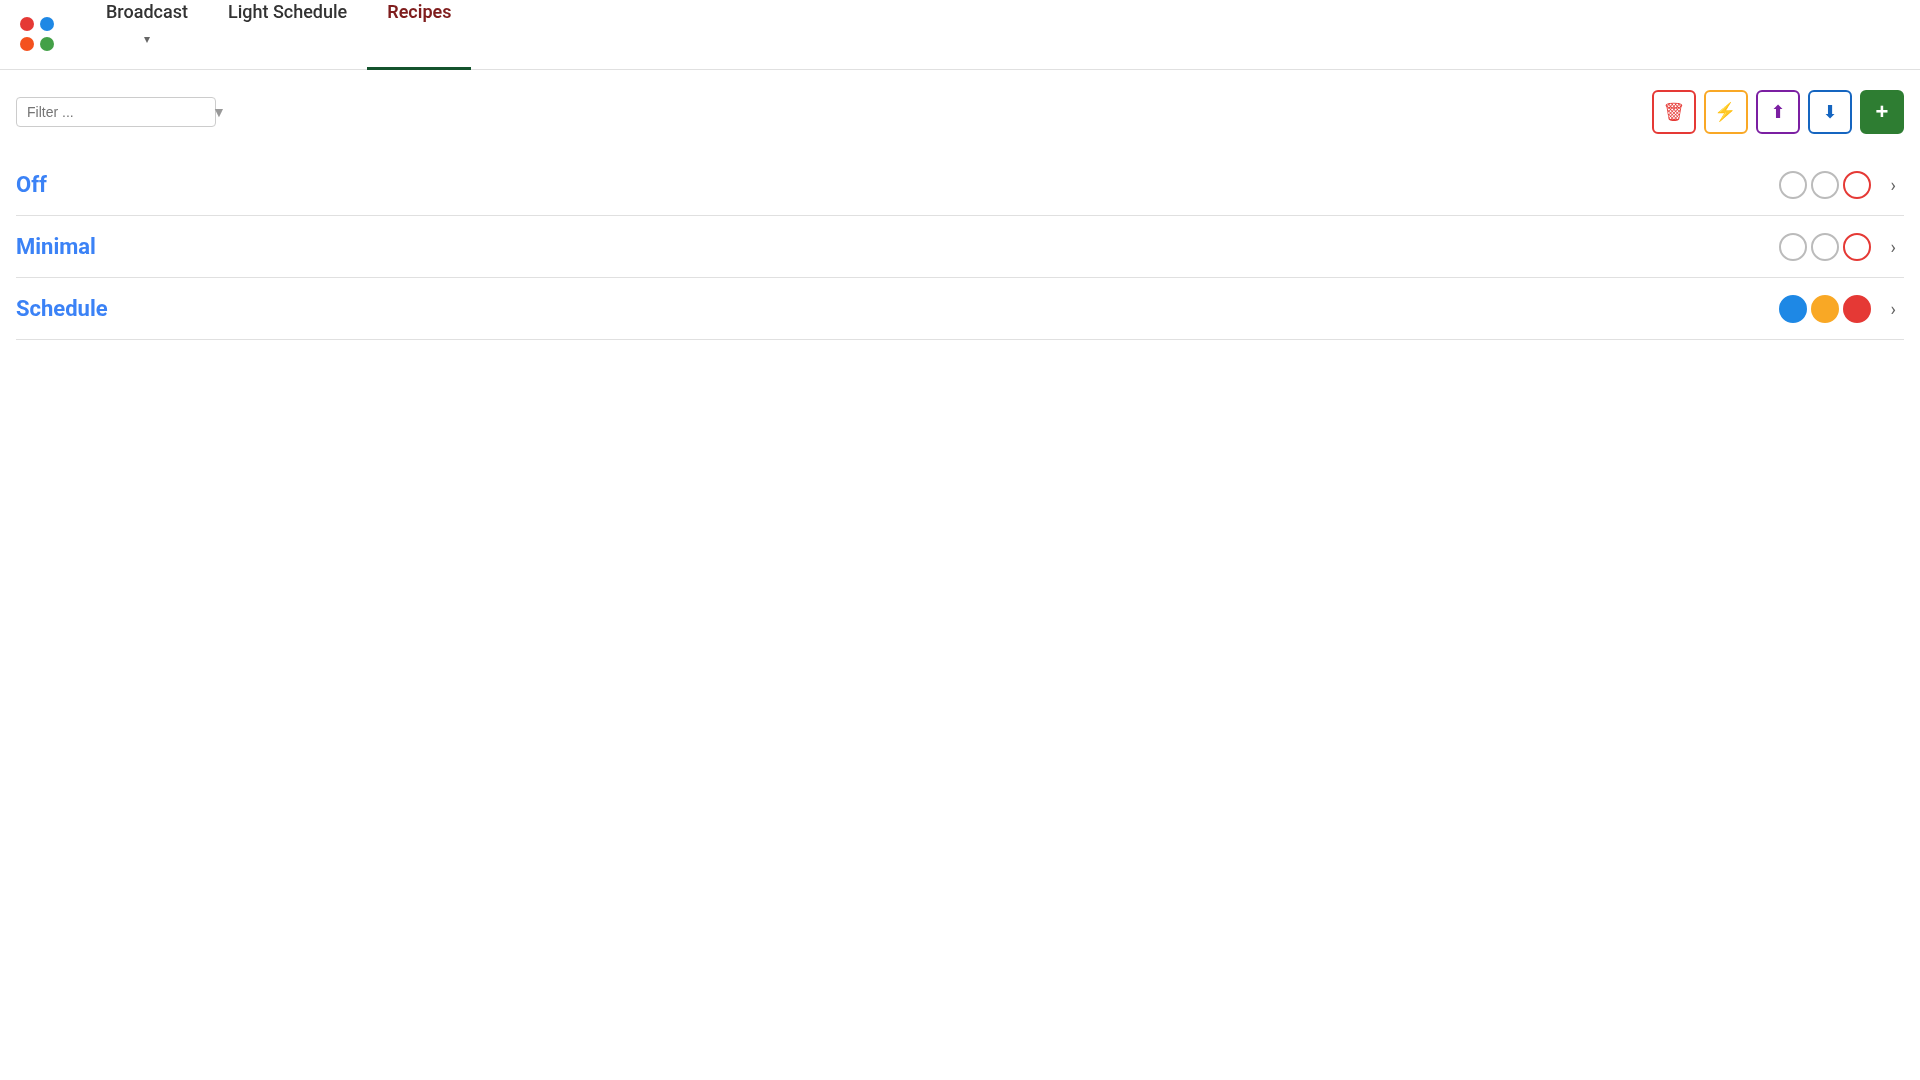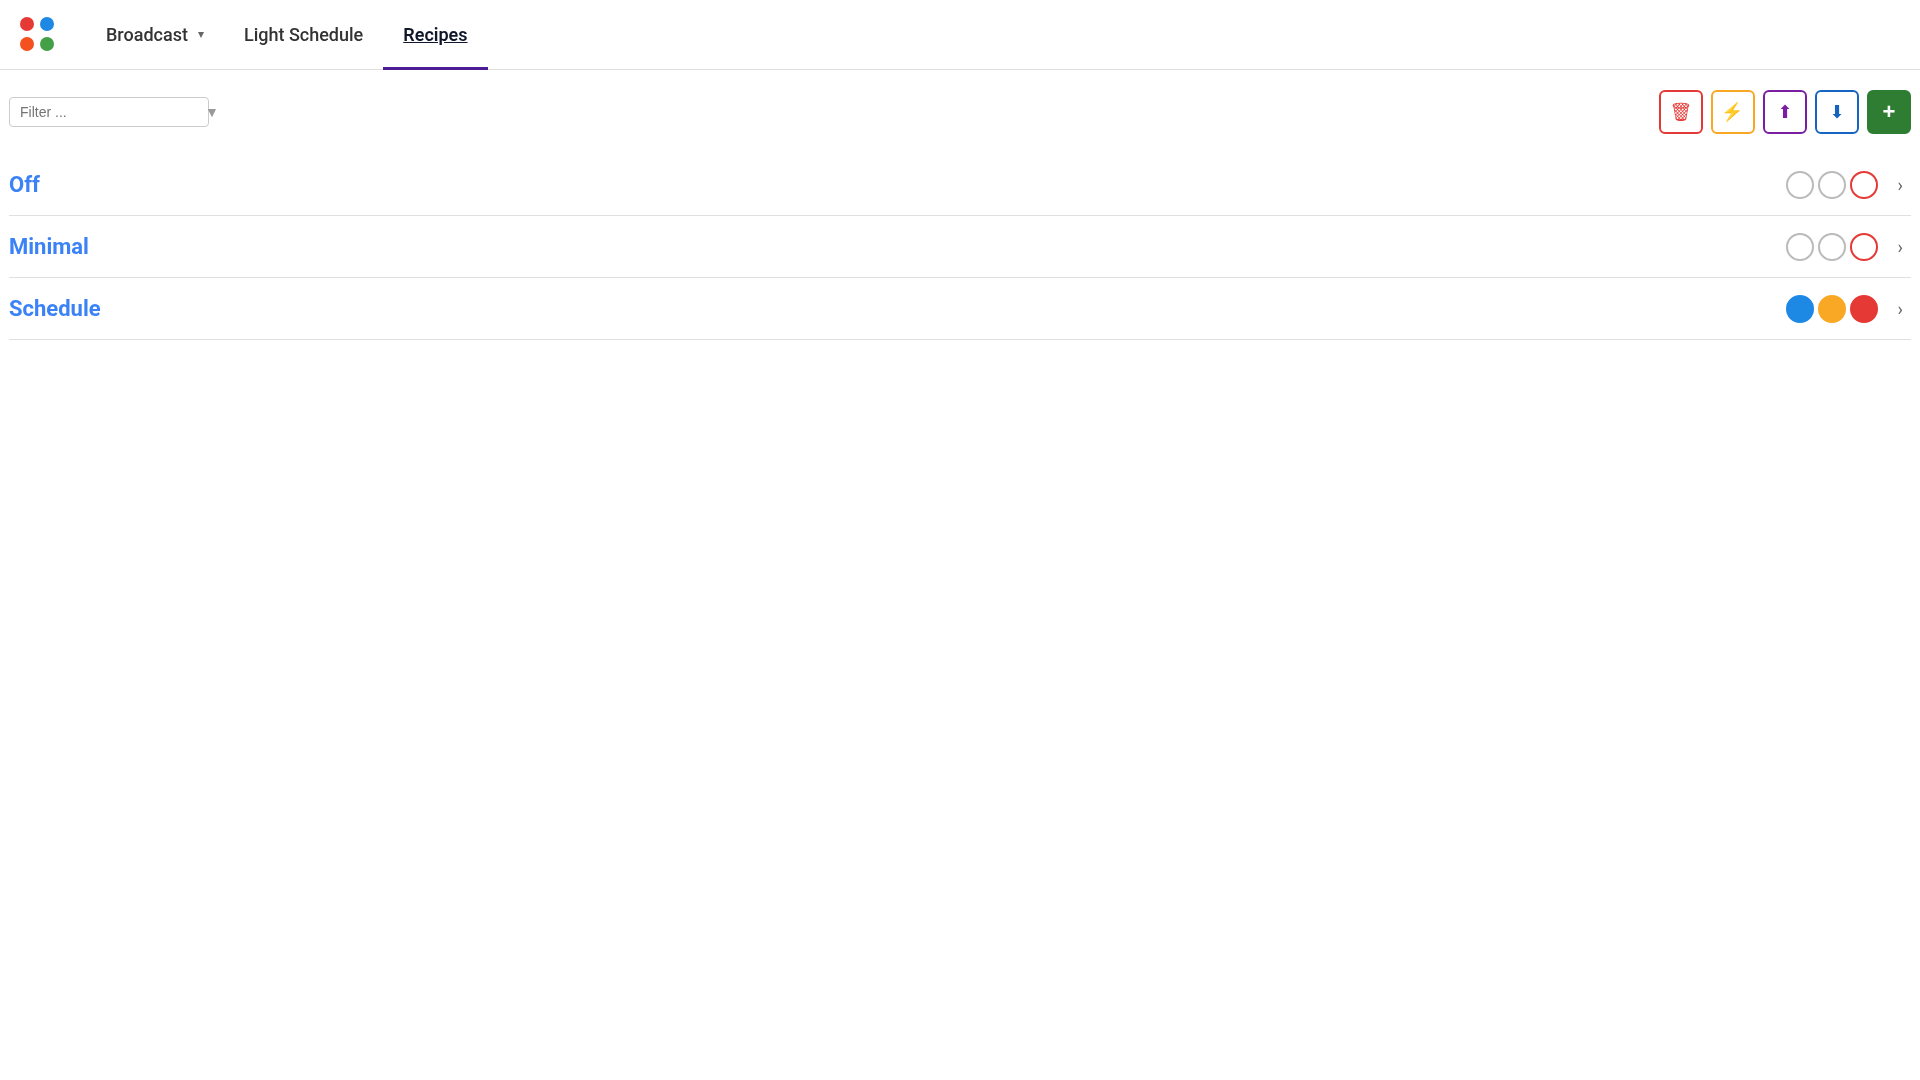--- a/index.html
+++ b/index.html
@@ -65,37 +65,37 @@
       padding: 0 20px;
       font-size: 18px;
       font-weight: 500;
       color: #333;
       cursor: pointer;
       border-bottom: 3px solid transparent;
       position: relative;
       top: 1px;
       gap: 10px;
       text-decoration: none;
+      flex-direction: column;
     }
 
     .nav-item.active {
-      border-bottom: 3px solid #4c1d95;
-      color: #0f172a;
+      border-bottom: 3px solid #14532d;
+      color: #7f1d1d;
       font-weight: 600;
-      text-decoration: underline;
     }
 
     .nav-chevron {
       font-size: 12px;
       color: #666;
     }
 
     
     .main {
-      padding: 20px 9px;
+      padding: 20px 16px;
     }
 
     
     .toolbar {
       display: flex;
       align-items: center;
       justify-content: space-between;
       margin-bottom: 20px;
     }
 

